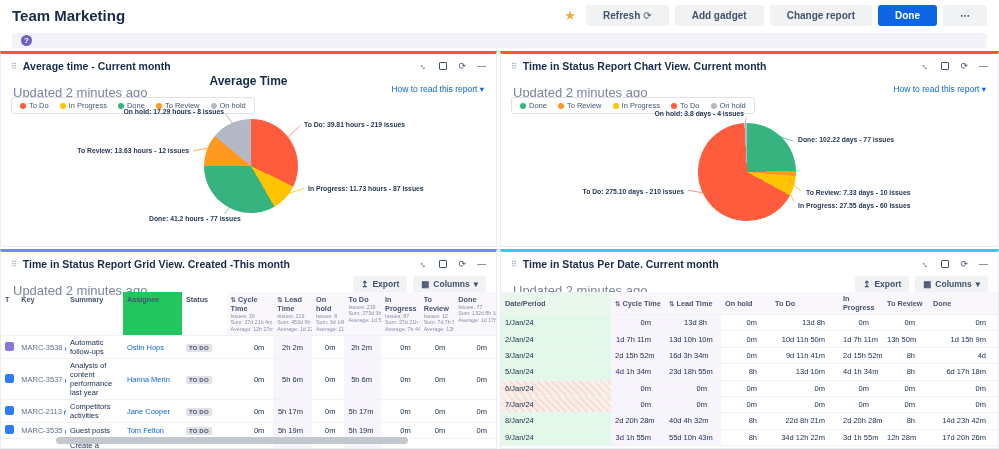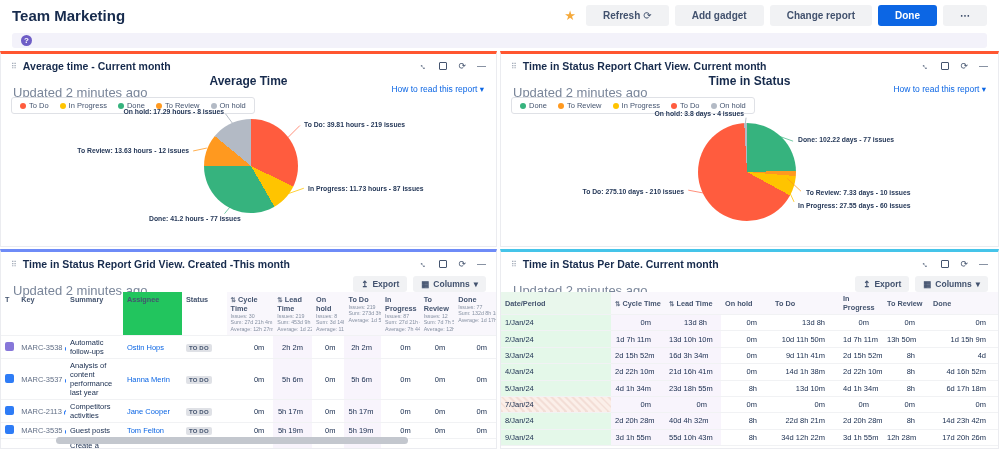--- a/index.html
+++ b/index.html
@@ -172,21 +172,20 @@
       <span class="ptitle">Time in Status Report Chart View. Current month</span>
       <span class="picons">
         <span class="pic diag">↔</span>
         <span class="pic box"></span>
         <span class="pic">⟳</span>
         <span class="pic">—</span>
       </span>
     </div>
     <span class="updated">Updated 2 minutes ago</span>
     <a class="help"><span>How to read this report</span> ▾</a>
-    <div class="ctitle">Time in Status</div>
     <div class="legend">
         <span class="litem">
           <span class="dot" style="background: rgb(54, 179, 126);"></span>
           <span>Done</span>
         </span>
         <span class="litem">
           <span class="dot" style="background: rgb(255, 153, 31);"></span>
           <span>To Review</span>
         </span>
         <span class="litem">
@@ -438,42 +437,42 @@
               <td class="date">3/Jan/24</td>
               <td class="num lav">2d 15h 52m</td>
               <td class="num lav">16d 3h 34m</td>
               <td class="num">0m</td>
               <td class="num">9d 11h 41m</td>
               <td class="num">2d 15h 52m</td>
               <td class="num">8h</td>
               <td class="num">4d</td>
             </tr>
 
-            <tr class="weekday">
-              <td class="date">4/Jan/24</td>
-              <td class="num lav">2d 22h 10m</td>
-              <td class="num lav">21d 16h 41m</td>
-              <td class="num">0m</td>
-              <td class="num">14d 1h 38m</td>
-              <td class="num">2d 22h 10m</td>
-              <td class="num">8h</td>
-              <td class="num">4d 16h 52m</td>
-            </tr>
 
             <tr class="weekday">
               <td class="date">5/Jan/24</td>
               <td class="num lav">4d 1h 34m</td>
               <td class="num lav">23d 18h 55m</td>
               <td class="num">8h</td>
               <td class="num">13d 10m</td>
               <td class="num">4d 1h 34m</td>
               <td class="num">8h</td>
               <td class="num">6d 17h 18m</td>
             </tr>
 
+            <tr class="weekend">
+              <td class="date">6/Jan/24</td>
+              <td class="num lav">0m</td>
+              <td class="num lav">0m</td>
+              <td class="num">0m</td>
+              <td class="num">0m</td>
+              <td class="num">0m</td>
+              <td class="num">0m</td>
+              <td class="num">0m</td>
+            </tr>
 
             <tr class="weekend">
               <td class="date">7/Jan/24</td>
               <td class="num lav">0m</td>
               <td class="num lav">0m</td>
               <td class="num">0m</td>
               <td class="num">0m</td>
               <td class="num">0m</td>
               <td class="num">0m</td>
               <td class="num">0m</td>

